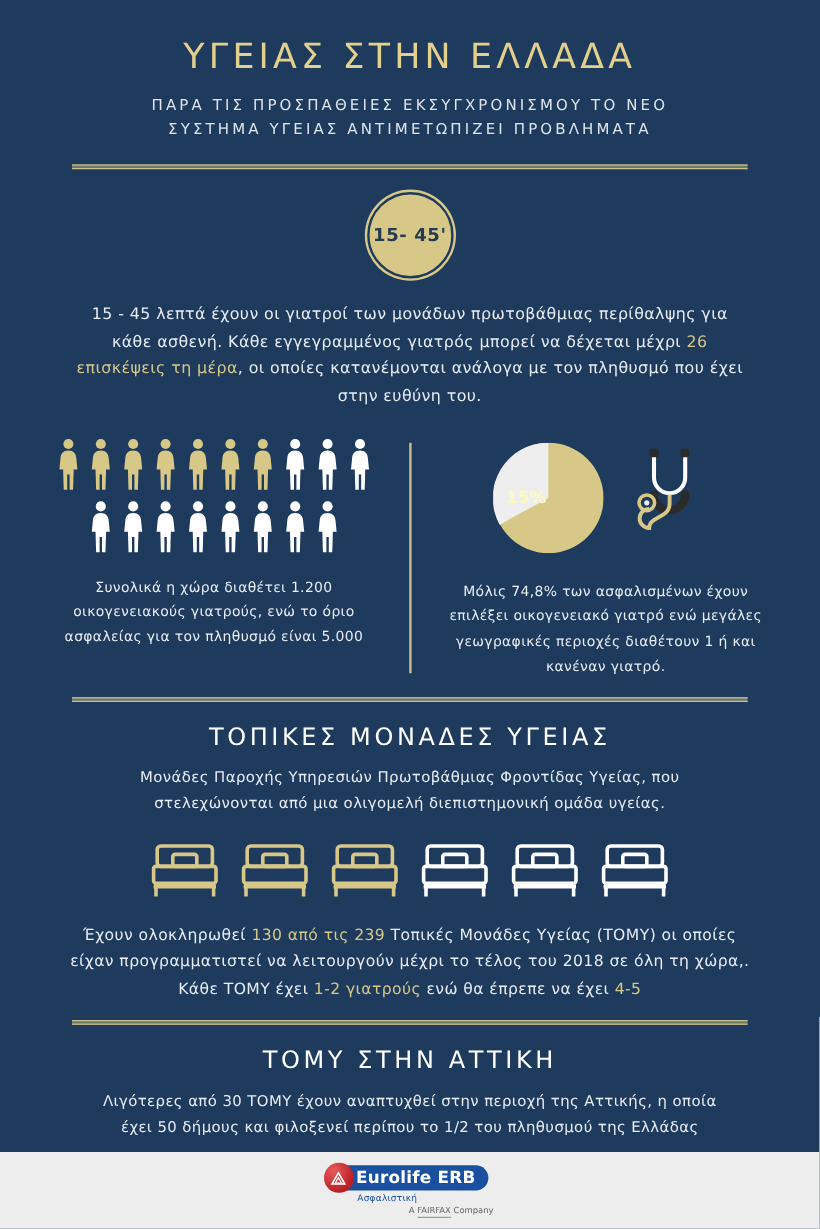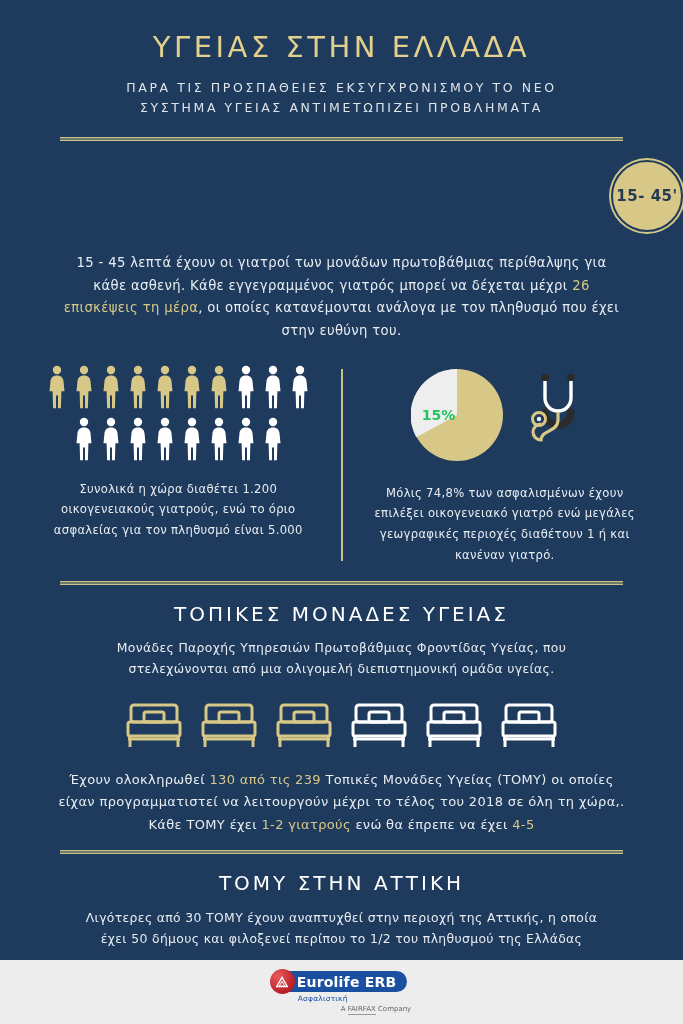--- a/index.html
+++ b/index.html
@@ -43,21 +43,21 @@
     width: 563px;
     border-top: 1px solid #cbbf8a;
     border-bottom: 1px solid #cbbf8a;
     background: #6d7b6b;
   }
   .divider.top { margin-top: 18px; }
   .divider.mid { margin-top: 16px; }
   .divider.sect { margin-top: 14px; }
 
   
-  .badge-wrap { text-align: right; margin-top: 19px; }
+  .badge-wrap { text-align: center; margin-top: 19px; }
   .badge {
     display: inline-flex;
     align-items: center; justify-content: center;
     width: 72px; height: 72px;
     border-radius: 50%;
     background: #d8c888;
     border: 2px solid #1e3a5c;
     box-shadow: 0 0 0 2px #d8c888;
     color: #243b52;
     font-size: 15px;
@@ -105,21 +105,21 @@
     letter-spacing: 0.3px;
   }
 
   .pie-row {
     display: flex; align-items: center; justify-content: center;
     gap: 26px; height: 100px;
   }
   .pie { position: relative; width: 92px; height: 92px; }
   .pie-label {
     position: absolute; left: 11px; top: 38px;
-    color: #22c55e; font-size: 14px; font-weight: bold;
+    color: #fef9c3; font-size: 14px; font-weight: bold;
   }
   .steth { width: 70px; height: 86px; }
 
   
   .sect-title {
     color: #ffffff;
     font-size: 20px;
     letter-spacing: 3px;
     text-align: center;
     margin-top: 17px;

